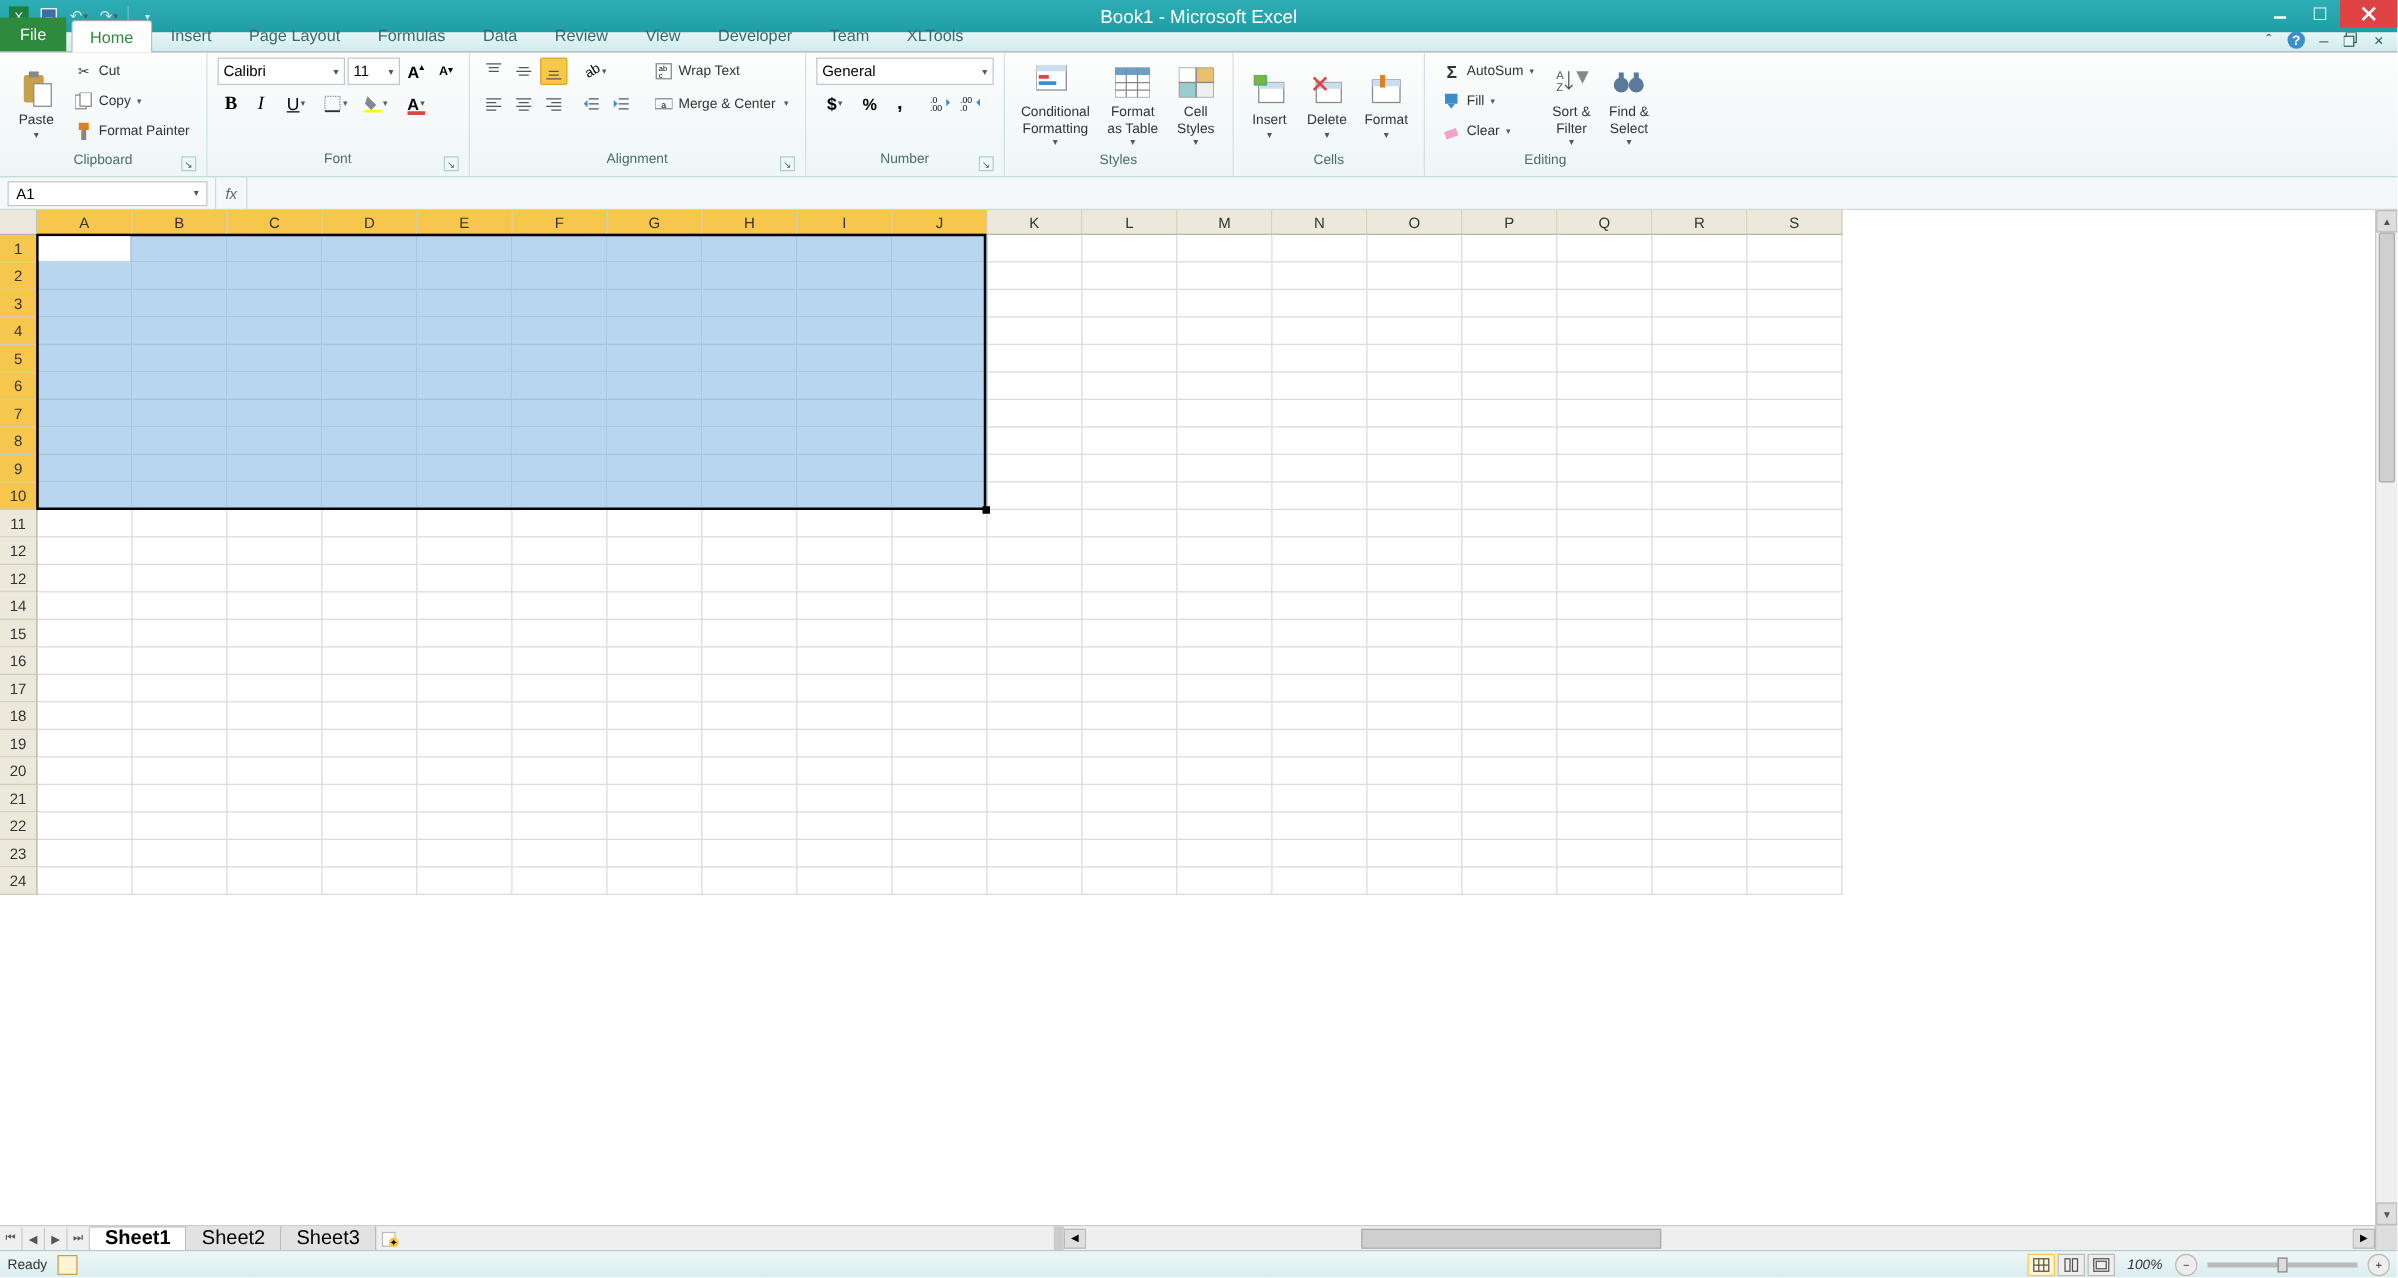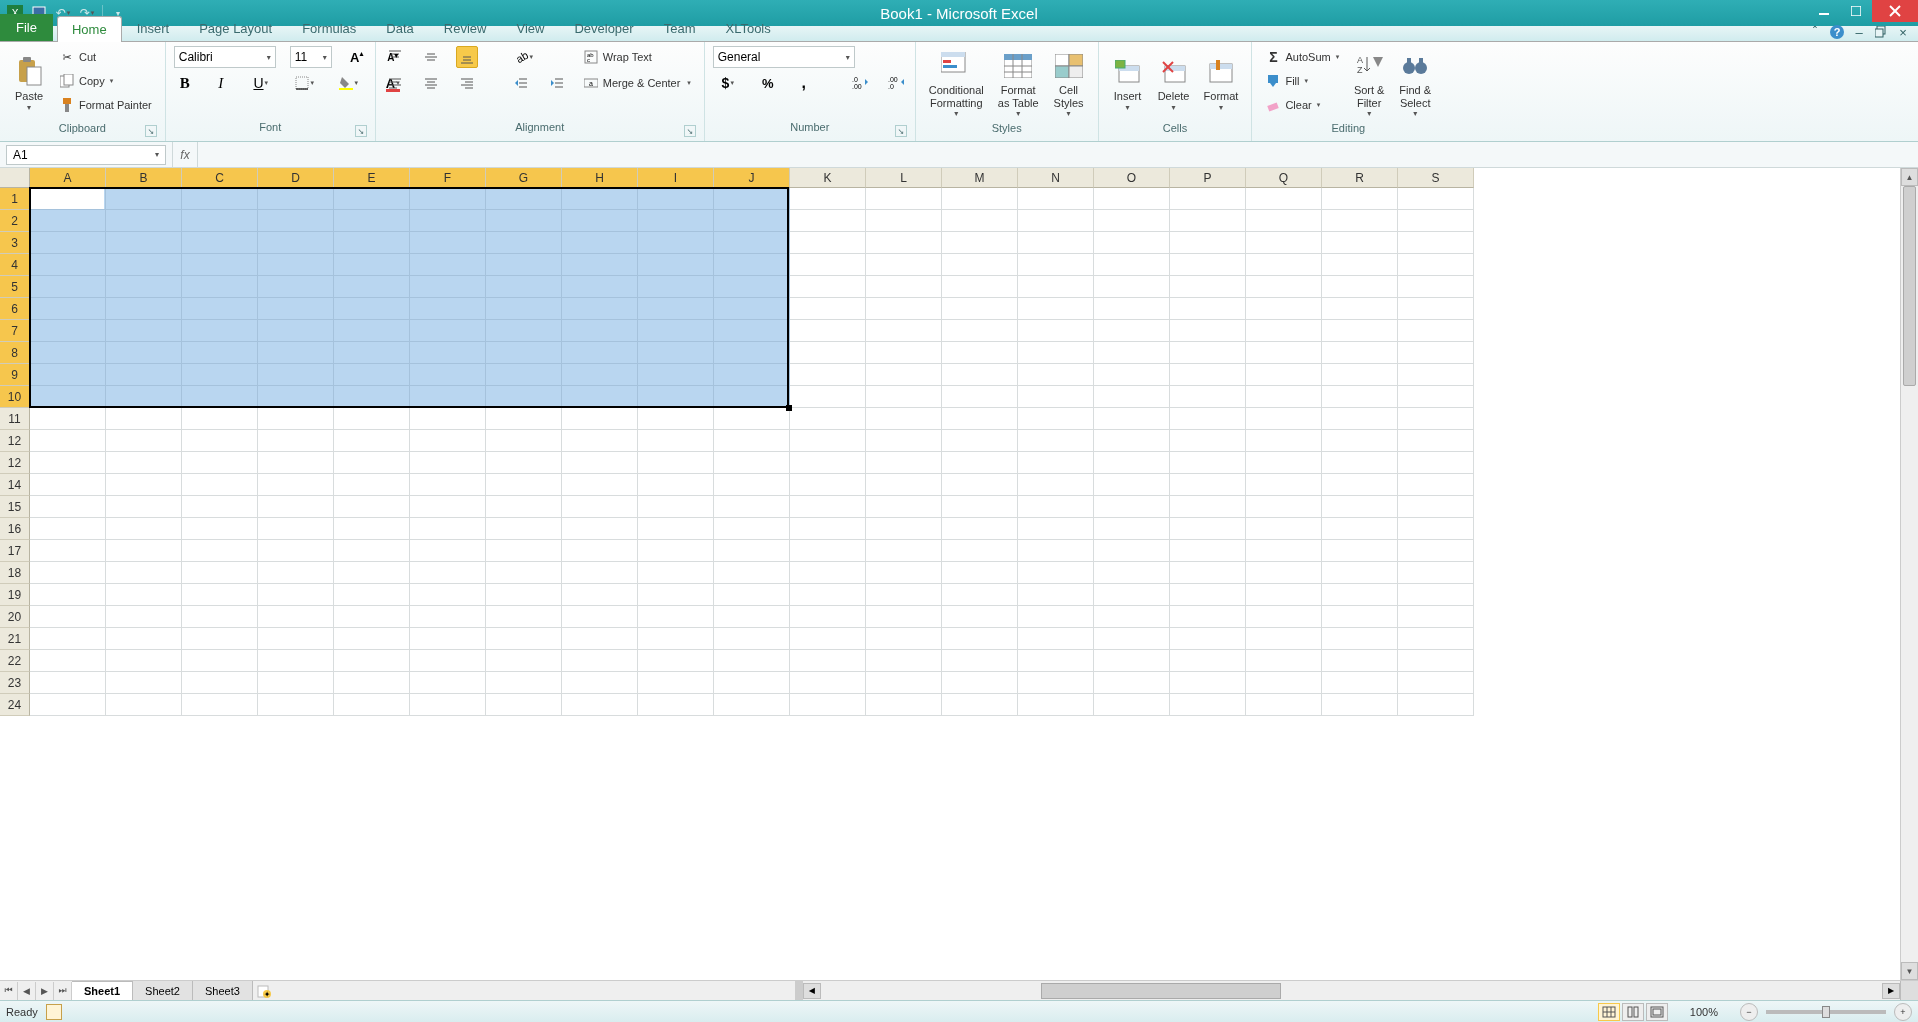--- a/index.html
+++ b/index.html
@@ -32,21 +32,21 @@
 
 .big-btn { display: flex; flex-direction: column; align-items: center; justify-content: center; padding: 2px 4px; cursor: pointer; height: 76px; min-width: 42px; border: 1px solid transparent; border-radius: 3px; }
 .big-btn .icon { width: 32px; height: 32px; display: flex; align-items: center; justify-content: center; }
 .big-btn .lbl { font-size: 11px; color: #333; text-align: center; line-height: 1.15; margin-top: 2px; }
 .big-btn .dd { font-size: 8px; color: #555; }
 
 .small-row-col { display: flex; flex-direction: column; gap: 2px; }
 .small-btn { display: flex; align-items: center; gap: 4px; padding: 2px 4px; cursor: pointer; height: 22px; border: 1px solid transparent; border-radius: 3px; font-size: 11px; color: #333; }
 .mini-ico { width: 16px; height: 16px; display: flex; align-items: center; justify-content: center; }
 
-.font-row { display: flex; align-items: flex-start; gap: 14px; }
+.font-row { display: flex; align-items: flex-start; gap: 2px; }
 .combo { height: 22px; border: 1px solid #bfc9ca; background: #fff; display: flex; align-items: center; padding: 0 4px; font-size: 12px; cursor: pointer; }
 .combo .dd-arrow { margin-left: auto; font-size: 8px; color: #555; }
 .icon-btn { width: 22px; height: 22px; border: 1px solid transparent; display: flex; align-items: center; justify-content: center; cursor: pointer; border-radius: 2px; }
 .icon-btn.hl { background: #f7c94a; border-color: #d9a820; }
 .dd-tri { font-size: 7px; color: #555; margin-left: 1px; }
 
 
 .formula-bar { height: 26px; background: #f4f8f9; border-bottom: 1px solid #cfd9da; display: flex; align-items: center; }
 .name-box { width: 160px; height: 20px; border: 1px solid #bfc9ca; margin: 0 6px; background: #fff; display: flex; align-items: center; padding: 0 6px; font-size: 12px; }
 .name-box .dd-arrow { margin-left: auto; font-size: 8px; color: #555; cursor: pointer; }
@@ -69,21 +69,21 @@
 .selection-border { position: absolute; border: 2px solid #000; pointer-events: none; z-index: 4; }
 .active-cell { position: absolute; background: #fff; z-index: 5; pointer-events: none; }
 .fill-handle { position: absolute; width: 6px; height: 6px; background: #000; z-index: 6; }
 .vscroll { position: absolute; top: 0; right: 0; width: 18px; bottom: 0; background: #efefef; border-left: 1px solid #ccc; }
 .vscroll-btn { height: 18px; background: #dedede; border: 1px solid #bbb; display: flex; align-items: center; justify-content: center; font-size: 8px; color: #555; cursor: pointer; }
 .vscroll-thumb { position: absolute; top: 18px; left: 2px; right: 2px; height: 200px; background: #cfcfcf; border: 1px solid #aaa; border-radius: 2px; }
 
 
 .sheet-bar { height: 20px; display: flex; align-items: center; background: #efefef; border-top: 1px solid #ccc; }
 .sheet-nav-btn { width: 18px; height: 18px; display: flex; align-items: center; justify-content: center; font-size: 9px; color: #555; cursor: pointer; border-right: 1px solid #ccc; }
-.sheet-tab { padding: 2px 12px; font-size: 11px; background: #e2e2e2; border-right: 1px solid #bbb; cursor: pointer; height: 100%; display: flex; align-items: center; }
+.sheet-tab { padding: 2px 12px; font-size: 16px; background: #e2e2e2; border-right: 1px solid #bbb; cursor: pointer; height: 100%; display: flex; align-items: center; }
 .sheet-tab.active { background: #fff; font-weight: bold; border-top: 1px solid #bbb; }
 .sheet-add { width: 22px; display: flex; align-items: center; justify-content: center; cursor: pointer; font-size: 12px; color: #d9821f; }
 .sheet-hsplit { width: 8px; height: 100%; background: #ccc; margin-left: 520px; }
 .hscroll { flex: 1; display: flex; align-items: center; background: #efefef; }
 .hscroll-btn { width: 18px; height: 16px; background: #dedede; border: 1px solid #bbb; display: flex; align-items: center; justify-content: center; font-size: 8px; cursor: pointer; }
 .hscroll-track { flex: 1; height: 16px; background: #efefef; position: relative; }
 .hscroll-thumb { position: absolute; left: 0; width: 240px; top: 0; bottom: 0; background: #cfcfcf; border: 1px solid #aaa; }
 
 
 .status-bar { height: 22px; background: linear-gradient(to bottom, #eef6f7, #d9edef); border-top: 1px solid #b0cfcf; display: flex; align-items: center; font-size: 11px; color: #333; padding: 0 6px; }
@@ -1178,20 +1178,20 @@
           <rect x="2" y="1" width="4" height="10" fill="none" stroke="#555"></rect>
           <rect x="8" y="1" width="4" height="10" fill="none" stroke="#555"></rect>
         </svg>
       </div>
     <div class="view-btn">
         <svg width="14" height="12">
           <rect x="1" y="1" width="12" height="10" fill="none" stroke="#555"></rect>
           <rect x="3" y="3" width="8" height="6" fill="none" stroke="#555"></rect>
         </svg>
       </div>
-    <span style="margin:0 20px;">100%</span>
+    <span style="margin:0 8px;font-style:italic;">100%</span>
     <div class="view-btn" style="border-radius:9px;width:18px;">−</div>
     <div class="zoom-slider">
         <div class="zoom-slider-thumb"></div>
       </div>
     <div class="view-btn" style="border-radius:9px;width:18px;">+</div>
   </div>
 </div>
 
 </body></html>

